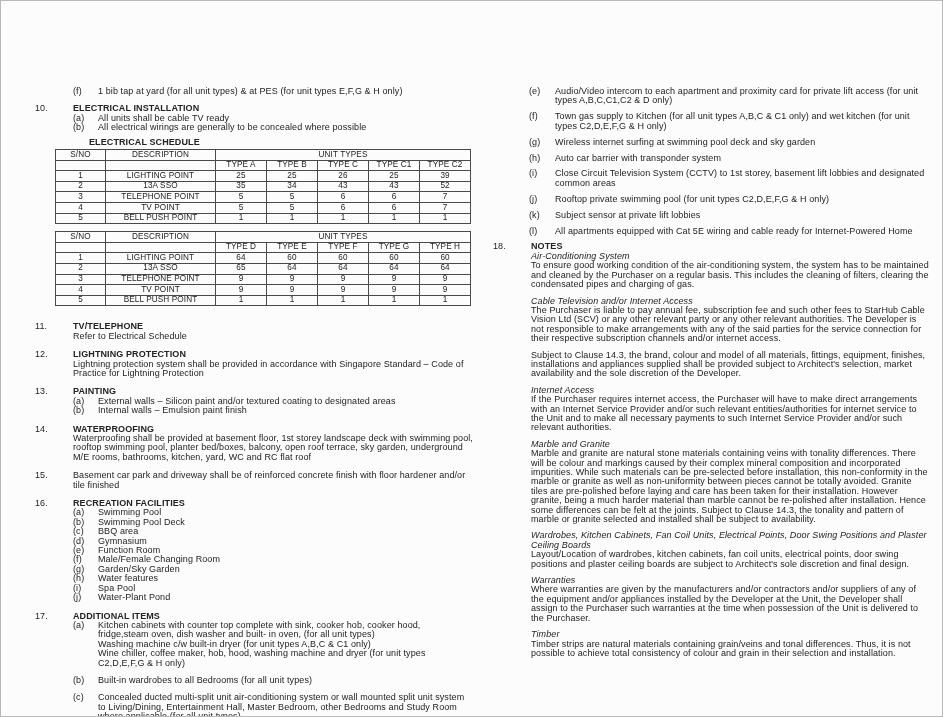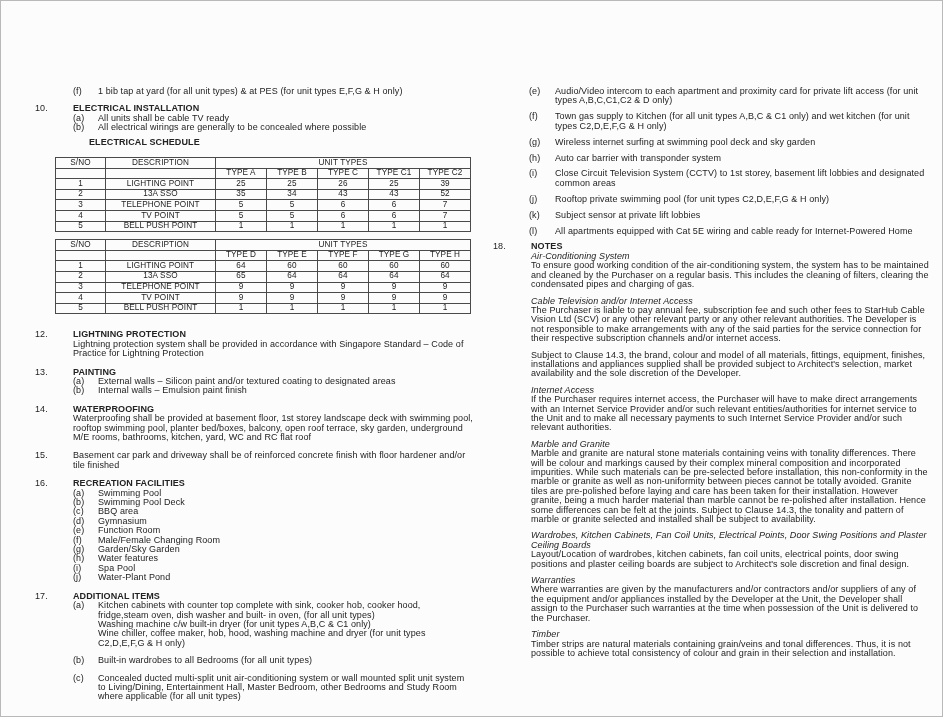--- a/index.html
+++ b/index.html
@@ -19,21 +19,21 @@
 
   .item { display:grid; grid-template-columns:25px 1fr; }
   .item-text { white-space:pre-line; }
   .spaced > .item { margin-bottom:8px; }
 
   .carry { display:grid; grid-template-columns:25px 1fr; padding-left:38px; margin-bottom:8px; }
 
   .rlist { padding-left:36px; margin-bottom:2px; }
   .rlist > .item { grid-template-columns:26px 1fr; margin-bottom:6.5px; }
 
-  .sched-title { font-weight:bold; margin-top:5px; margin-bottom:10px;padding-left:16px; }
+  .sched-title { font-weight:bold; margin-top:5px; margin-bottom:2px;padding-left:16px; }
   table.sched { border-collapse:collapse; width:415px; margin-left:-18px; table-layout:fixed; margin-bottom:7px; }
   .sched th, .sched td {
     border:1px solid #4a4a4a; font-weight:normal; text-align:center;
     font-size:8.2px; line-height:8.6px; padding:0.5px 1px; white-space:nowrap; overflow:hidden;
   }
 
   .note { margin-bottom:7px; }
   .note-h { font-style:italic; }
 </style>
 </head>
@@ -223,20 +223,27 @@
                   <td>1</td>
                   <td>1</td>
                   <td>1</td>
                   <td>1</td>
                 </tr>
               </tbody>
           </table>
         </div>
       </div>
 
+      <div class="sec">
+        <span class="sec-num">11.</span>
+        <div>
+          <div class="sec-title">TV/TELEPHONE</div>
+          <div class="sec-body">Refer to Electrical Schedule</div>
+        </div>
+      </div>
 
       <div class="sec">
         <span class="sec-num">12.</span>
         <div>
           <div class="sec-title">LIGHTNING PROTECTION</div>
           <div class="sec-body">Lightning protection system shall be provided in accordance with Singapore Standard – Code of Practice for Lightning Protection</div>
         </div>
       </div>
 
       <div class="sec">

